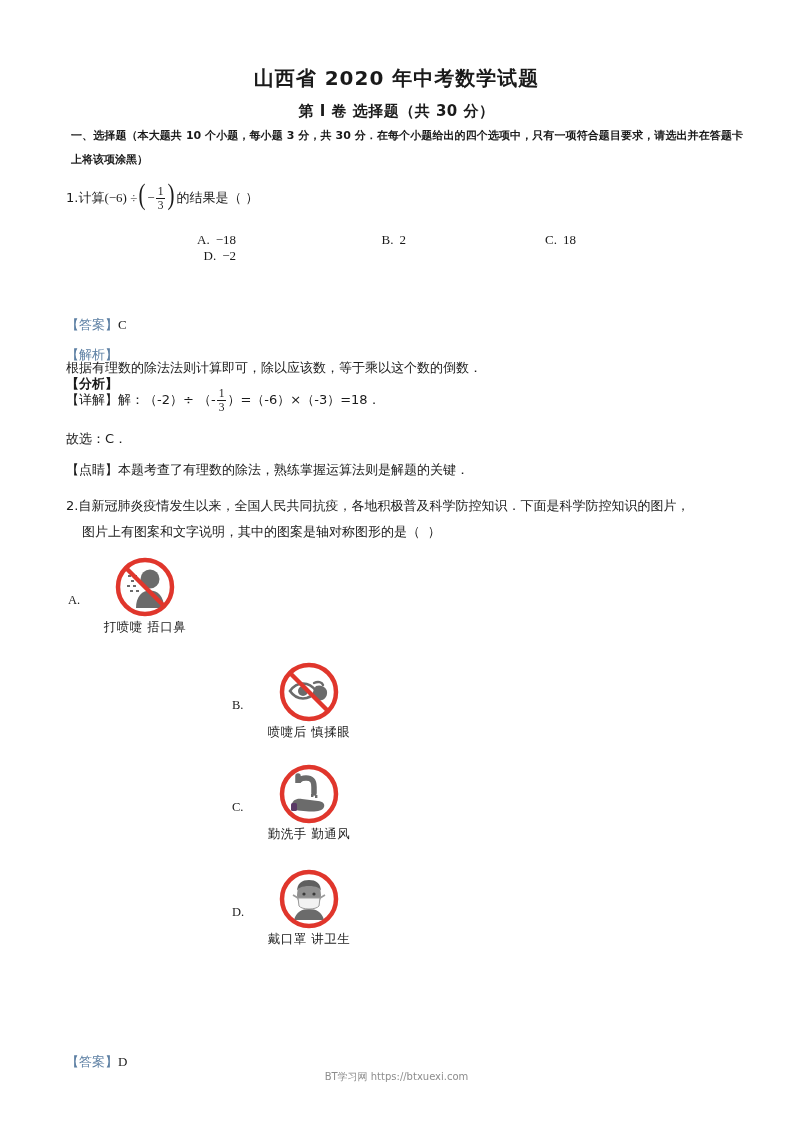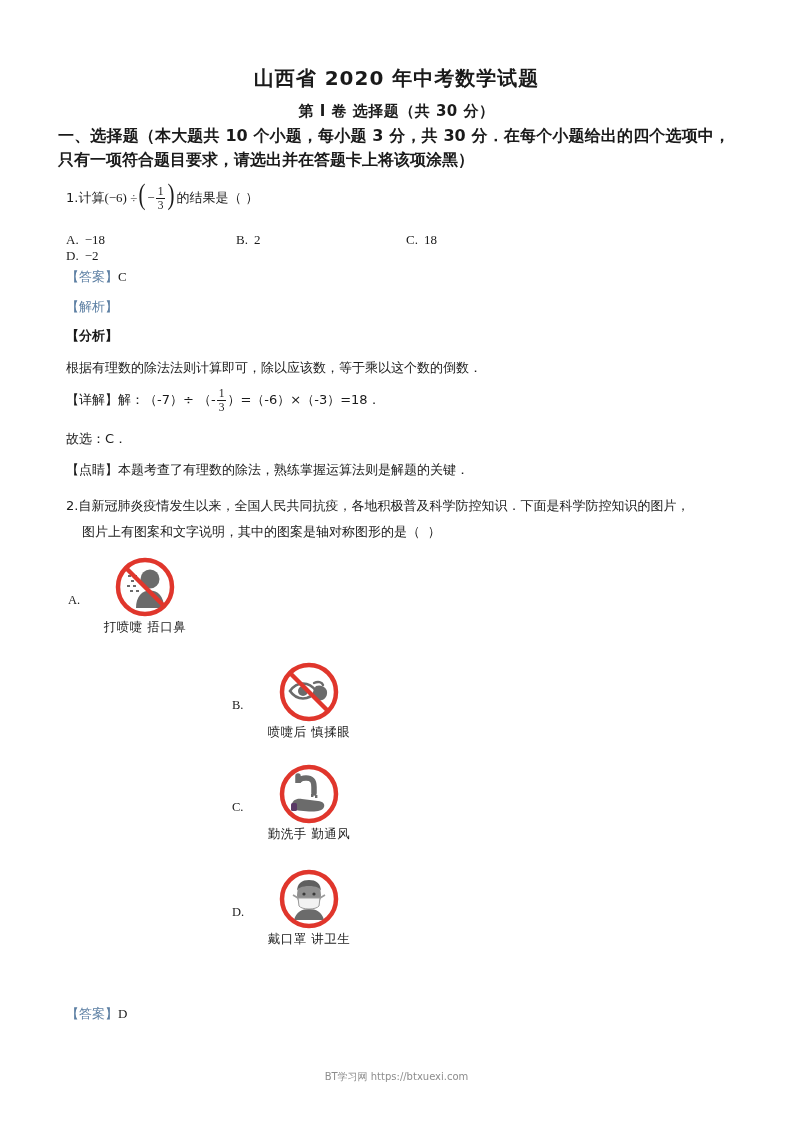--- a/index.html
+++ b/index.html
@@ -37,23 +37,23 @@
     font-size: 15px;
     font-weight: bold;
     position: absolute;
     top: 102px;
     left: 0; right: 0;
     letter-spacing: 0.5px;
   }
   .section-head {
     position: absolute;
     top: 124px;
-    left: 58px;
+    left: 71px;
     width: 672px;
-    font-size: 16px;
+    font-size: 11px;
     font-weight: bold;
     line-height: 24px;
     text-align: justify;
   }
   .q-stem {
     position: absolute;
     font-size: 13px;
     line-height: 22px;
   }
   #q1-stem { top: 186px; left: 66px; }
@@ -82,26 +82,28 @@
     position: absolute;
     top: 232px;
     left: 66px;
     width: 670px;
     font-size: 13px;
   }
   .opts-row .opt {
     display: inline-block;
     width: 170px;
     vertical-align: top;
+    text-align: right;
   }
   .opt-letter { margin-right: 6px; }
   .ans-line {
     position: absolute;
     font-size: 13px;
     line-height: 22px;
+    margin-top: 48px;
   }
   .tag-blue { color: #5c7fa3; }
   .body-line {
     position: absolute;
     font-size: 13px;
     line-height: 22px;
   }
   #ans1 { top: 266px; left: 66px; }
   #jiexi1 { top: 296px; left: 66px; }
   #fenxi1 { top: 325px; left: 66px; font-weight: bold; }
@@ -174,21 +176,21 @@
     <span class="tag-blue cjk">【解析】</span>
   </div>
 
   <div class="ans-line" id="fenxi1">
     <span class="cjk">【分析】</span>
   </div>
 
   <div class="body-line cjk" id="analysis1">根据有理数的除法法则计算即可，除以应该数，等于乘以这个数的倒数．</div>
 
   <div class="body-line" id="detail1">
-    <span class="cjk">【详解】</span><span class="cjk">解：（-7）÷ （-</span><span class="frac"><span class="num">1</span><span class="den">3</span></span><span class="cjk">）=（-6）×（-3）=18．</span>
+    <span class="cjk">【详解】</span><span class="cjk">解：（-2）÷ （-</span><span class="frac"><span class="num">1</span><span class="den">3</span></span><span class="cjk">）=（-6）×（-3）=18．</span>
   </div>
 
   <div class="body-line cjk" id="gxuan1">故选：C．</div>
 
   <div class="body-line" id="dianjing1">
     <span class="cjk">【点睛】</span><span class="cjk">本题考查了有理数的除法，熟练掌握运算法则是解题的关键．</span>
   </div>
 
   <div class="body-line cjk" id="q2-stem-1">
     <span>2.</span><span>自新冠肺炎疫情发生以来，全国人民共同抗疫，各地积极普及科学防控知识．下面是科学防控知识的图片，</span>

